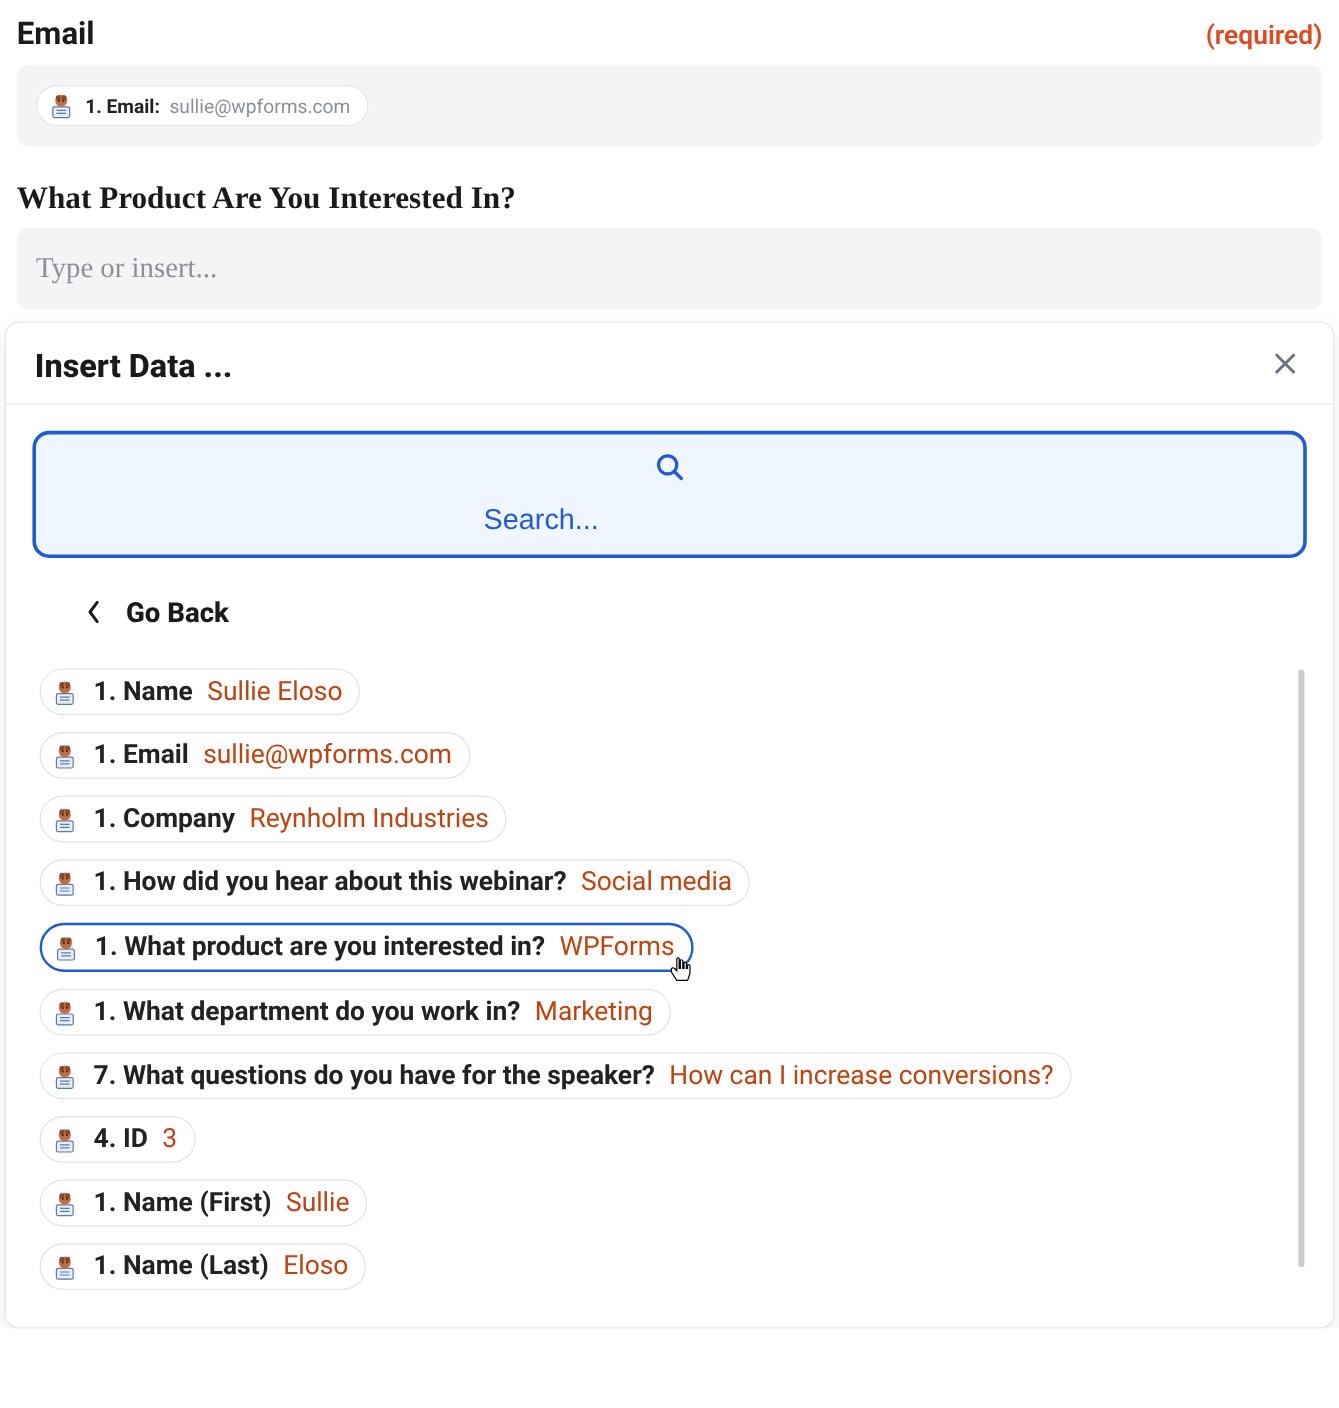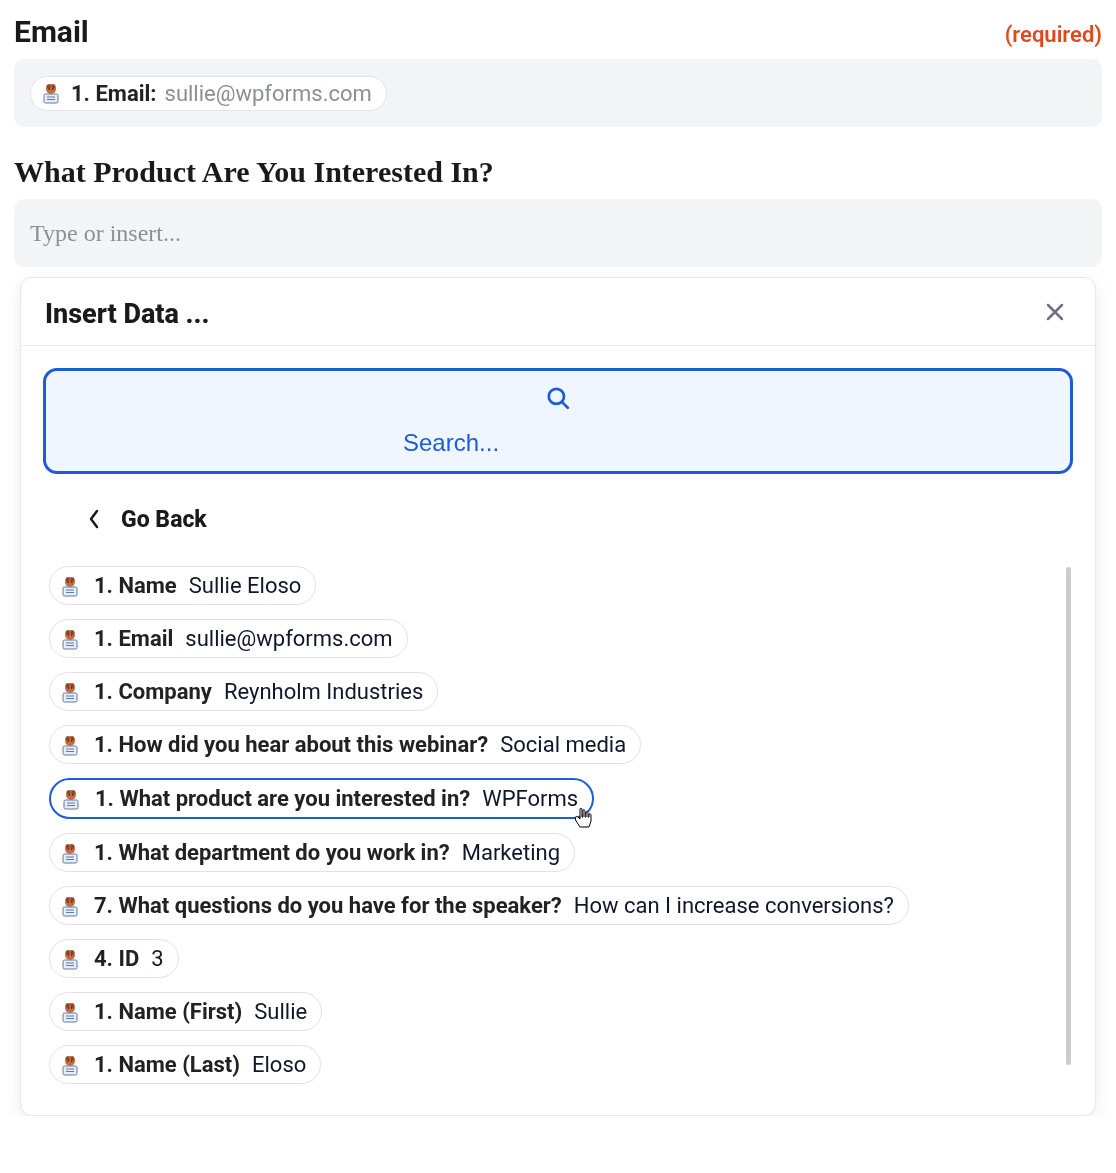--- a/index.html
+++ b/index.html
@@ -11,21 +11,21 @@
 }
 .container { padding: 14px 14px 0 14px; }
 .field { margin-bottom: 28px; }
 .field-label-row {
   display: flex;
   justify-content: space-between;
   align-items: baseline;
   margin-bottom: 10px;
 }
 .field-label {
-  font-size: 30px;
+  font-size: 26px;
   font-weight: 700;
   color: #1a1a1a;
 }
 .required {
   font-size: 22px;
   font-weight: 600;
   color: #e2481e;
 }
 .field-input {
   background: #f3f4f5;
@@ -36,41 +36,41 @@
   align-items: center;
 }
 .chip {
   display: inline-flex;
   align-items: center;
   background: #fff;
   border: 1px solid #e2e4e7;
   border-radius: 22px;
   padding: 4px 14px 4px 8px;
   gap: 8px;
-  font-size: 22px;
+  font-size: 16px;
 }
 .chip .chip-label { font-weight: 700; color: #222; }
 .chip .chip-value { color: #8a8f98; }
 .placeholder {
   font-size: 24px;
   color: #8a8f98;
 }
 .wpforms-icon {
   width: 24px;
   height: 24px;
   display: inline-flex;
   align-items: center;
   justify-content: center;
   flex-shrink: 0;
 }
 .wpforms-icon svg { width: 24px; height: 24px; }
 
 .popup {
   position: relative;
-  margin: 0 20px;
+  margin: 0 4px;
   background: #fff;
   border: 1px solid #e5e7eb;
   border-radius: 12px;
   box-shadow: 0 6px 18px rgba(0,0,0,0.08);
   overflow: hidden;
 }
 .popup-header {
   display: flex;
   justify-content: space-between;
   align-items: center;
@@ -150,21 +150,21 @@
   margin: 7px 0;
   cursor: pointer;
   font-size: 22px;
   max-width: 100%;
   position: relative;
 }
 .data-item.selected {
   border: 2.5px solid #1e5bd6;
 }
 .data-item .item-label { font-weight: 700; color: #222; white-space: nowrap; }
-.data-item .item-value { color: #0f172a; white-space: nowrap; }
+.data-item .item-value { color: #c2410c; white-space: nowrap; }
 .row { display: block; clear: both; }
 
 .cursor-hand {
   position: absolute;
   right: -2px;
   bottom: -20px;
   pointer-events: none;
 }
 .cursor-hand svg { width: 22px; height: 26px; }
 </style>

